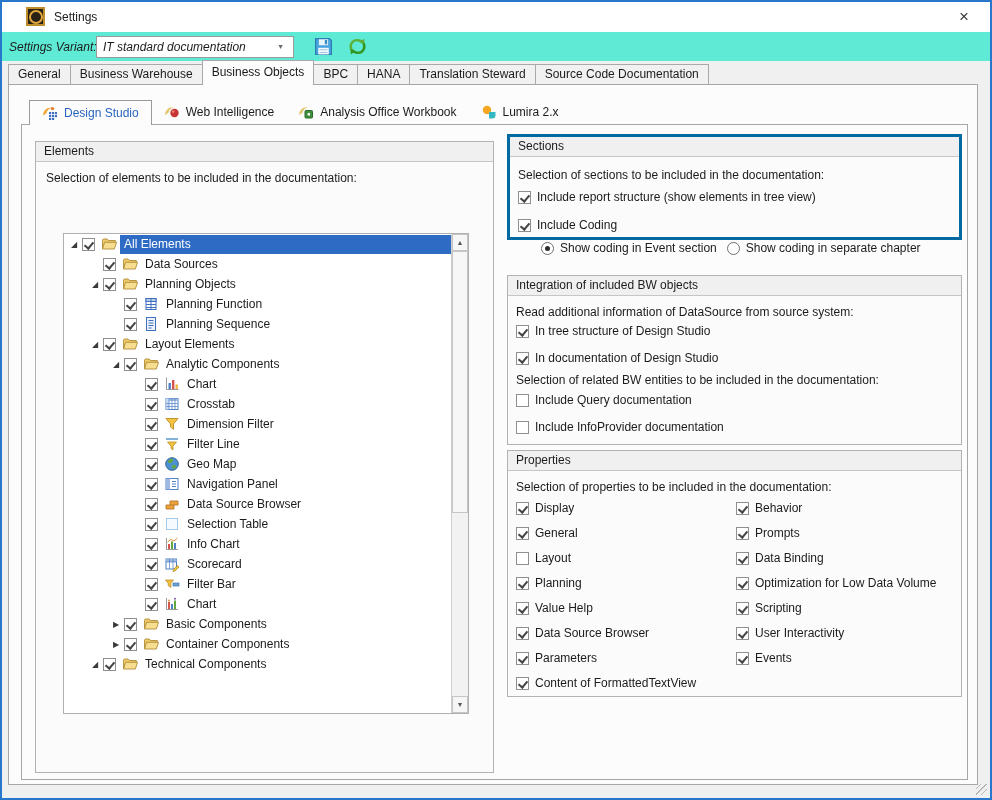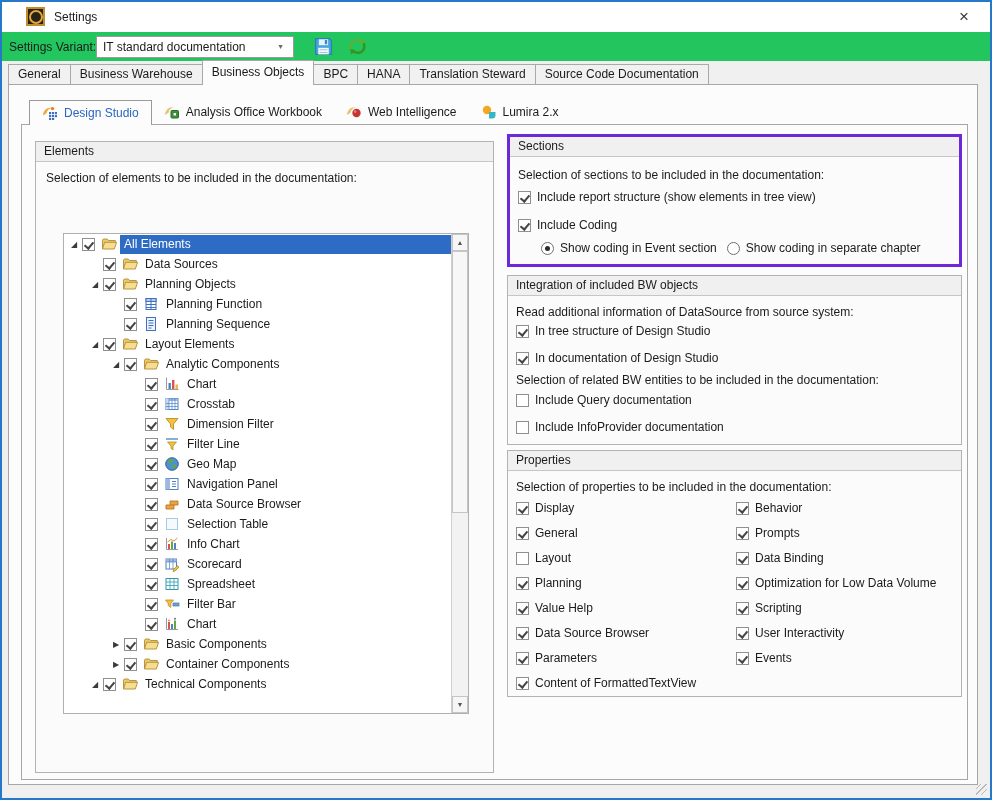--- a/index.html
+++ b/index.html
@@ -8,21 +8,21 @@
   .window { position:relative; width:992px; height:800px; border:2px solid #2778cb; background:#f0f0f0; overflow:hidden; }
 
   
   .titlebar { position:absolute; left:0; top:0; right:0; height:30px; background:#ffffff; }
   .app-icon { position:absolute; left:24px; top:5px; width:19px; height:19px; background:#272215; border:2px solid #bf8d2b; display:flex; align-items:center; justify-content:center; }
   .app-icon::after { content:""; width:10px; height:10px; border-radius:50%; border:2px solid #e2a63c; }
   .title { position:absolute; left:52px; top:0; line-height:30px; }
   .close-btn { position:absolute; right:12px; top:2px; width:28px; height:26px; text-align:center; line-height:26px; font-size:17px; color:#3c3c3c; cursor:pointer; }
 
   
-  .toolbar { position:absolute; left:0; top:30px; right:0; height:29px; background:#22c55e; }
+  .toolbar { position:absolute; left:0; top:30px; right:0; height:29px; background:#5eead4;font-style:italic; }
   .variant-label { position:absolute; left:7px; top:8px; }
   .combo { position:absolute; left:94px; top:4px; width:198px; height:22px; background:#fff; border:1px solid #9a9a9a; display:flex; align-items:center; padding:0 6px; }
   .combo-value { flex:1; }
   .combo-arrow { color:#6a6a6a; font-size:9px; padding-right:2px; }
   .tool-btn { position:absolute; top:4px; width:21px; height:21px; }
   .tool-btn svg { width:100%; height:100%; }
   .tool-btn.save { left:311px; }
   .tool-btn.refresh { left:345px; }
 
   
@@ -37,21 +37,21 @@
   .subtab.active { height:25px; background:#fcfcfc; border:1px solid #9a9a9a; border-bottom:none; color:#2a65c0; }
   .subtab .sicon { width:16px; height:16px; display:inline-block; }
   .subtab .sicon svg { width:16px; height:16px; }
   .sub-frame { position:absolute; left:12px; top:39px; width:947px; height:656px; border:1px solid #a6a6a6; background:#fcfcfc;padding-left:32px; }
 
   
   .panel { position:absolute; border:1px solid #b2b2b2; background:#fbfbfb; }
   .panel-header { position:absolute; left:0; top:0; right:0; height:20px; background:#f0f0f0; border-bottom:1px solid #c6c6c6; line-height:19px; padding:0 8px; }
   .desc { position:absolute; white-space:nowrap; }
   .elements-panel   { left:13px; top:16px;  width:459px; height:632px; }
-  .sections-panel   { left:485px; top:9px;   width:455px; height:133px; border:3px solid #6d28d9; }
+  .sections-panel   { left:485px; top:9px;   width:455px; height:106px; border:3px solid #0369a1; }
   .sections-panel .panel-header { height:20px; }
   .integration-panel{ left:485px; top:150px; width:455px; height:170px; }
   .properties-panel { left:485px; top:325px; width:455px; height:247px; }
 
   
   .cb { width:13px; height:13px; border:1px solid #8f8f8f; background:#fff; position:relative; flex:none; }
   .cb.checked::after { content:""; position:absolute; left:3px; top:1px; width:4px; height:7px; border-right:2px solid #454545; border-bottom:2px solid #454545; transform:rotate(40deg); }
   .radio { width:13px; height:13px; border:1px solid #707070; border-radius:50%; background:#fff; position:relative; flex:none; }
   .radio.selected::after { content:""; position:absolute; left:3px; top:3px; width:5px; height:5px; border-radius:50%; background:#2b2b2b; }
   .check-row { display:flex; align-items:center; gap:6px; height:14px; white-space:nowrap; cursor:pointer; }
@@ -136,32 +136,32 @@
                 <rect x="13" y="10" width="2" height="2.2"></rect>
                 <rect x="7" y="13" width="2.2" height="2"></rect>
                 <rect x="10" y="13" width="2.2" height="2"></rect>
               </g>
             </svg></span>
           <span>Design Studio</span>
         </div>
         <div class="subtab">
           <span class="sicon"><svg viewBox="0 0 16 16">
               <path d="M1 11C1 6 5 2.3 10 3.3 7 3.9 5 5.9 4.5 8.7z" fill="#e3c66f"></path>
+              <circle cx="10.5" cy="9" r="4.2" fill="#c63531"></circle>
+              <circle cx="9.2" cy="7.6" r="1.3" fill="#e8807d"></circle>
+            </svg></span>
+          <span>Web Intelligence</span>
+        </div>
+        <div class="subtab">
+          <span class="sicon"><svg viewBox="0 0 16 16">
+              <path d="M1 11C1 6 5 2.3 10 3.3 7 3.9 5 5.9 4.5 8.7z" fill="#e3c66f"></path>
               <rect x="7" y="6.5" width="7.5" height="7.5" rx="1" fill="#3e8e3e" stroke="#2c6b2c"></rect>
               <rect x="9.6" y="9.1" width="2.4" height="2.4" fill="#fff"></rect>
             </svg></span>
           <span>Analysis Office Workbook</span>
-        </div>
-        <div class="subtab">
-          <span class="sicon"><svg viewBox="0 0 16 16">
-              <path d="M1 11C1 6 5 2.3 10 3.3 7 3.9 5 5.9 4.5 8.7z" fill="#e3c66f"></path>
-              <circle cx="10.5" cy="9" r="4.2" fill="#c63531"></circle>
-              <circle cx="9.2" cy="7.6" r="1.3" fill="#e8807d"></circle>
-            </svg></span>
-          <span>Web Intelligence</span>
         </div>
         <div class="subtab">
           <span class="sicon"><svg viewBox="0 0 16 16">
               <circle cx="6" cy="6" r="4.2" fill="#f5a623"></circle>
               <path d="M8 8h6.5v3.2A3.3 3.3 0 0 1 11.2 14.5H8z" fill="#35b8c2"></path>
             </svg></span>
           <span>Lumira 2.x</span>
         </div>
       </div>
 
@@ -380,32 +380,20 @@
                 <span class="cb checked"></span>
                 <span class="ticon">
                   <svg viewBox="0 0 16 16">
                     <rect x="2" y="3" width="10.5" height="10" fill="#fff" stroke="#4f81c7"></rect>
                     <rect x="2" y="3" width="10.5" height="3" fill="#9db9e0"></rect>
                     <path d="M2 6h10.5M5.5 3v10M9 3v10" stroke="#4f81c7" fill="none" stroke-width="0.7"></path>
                     <path d="M9.5 13.5l4-4 1.5 1.5-4 4-2 .5z" fill="#f3c23e" stroke="#a6821f" stroke-width="0.7"></path>
                   </svg>
                 </span>
                 <span class="tlabel">Scorecard</span>
-              </div>
-              <div class="tree-row">
-                <span style="width: 65px; flex: 0 0 auto;"></span>
-                <span class="arrow"></span>
-                <span class="cb checked"></span>
-                <span class="ticon">
-                  <svg viewBox="0 0 16 16">
-                    <rect x="2" y="2.5" width="12" height="11" fill="#fff" stroke="#2e9bad"></rect>
-                    <path d="M2 6h12M2 9.5h12M6 2.5v11M10 2.5v11" stroke="#2e9bad" fill="none" stroke-width="0.8"></path>
-                  </svg>
-                </span>
-                <span class="tlabel">Spreadsheet</span>
               </div>
               <div class="tree-row">
                 <span style="width: 65px; flex: 0 0 auto;"></span>
                 <span class="arrow"></span>
                 <span class="cb checked"></span>
                 <span class="ticon">
                   <svg viewBox="0 0 16 16">
                     <path d="M1.5 4h8L6.8 7.2v4.2L4.2 9.4V7.2z" fill="#f3c23e" stroke="#bb8d28" stroke-width="0.8"></path>
                     <rect x="9" y="7" width="6" height="3" fill="#6aa0d8" stroke="#4a7ab0" stroke-width="0.7"></rect>
                   </svg>

